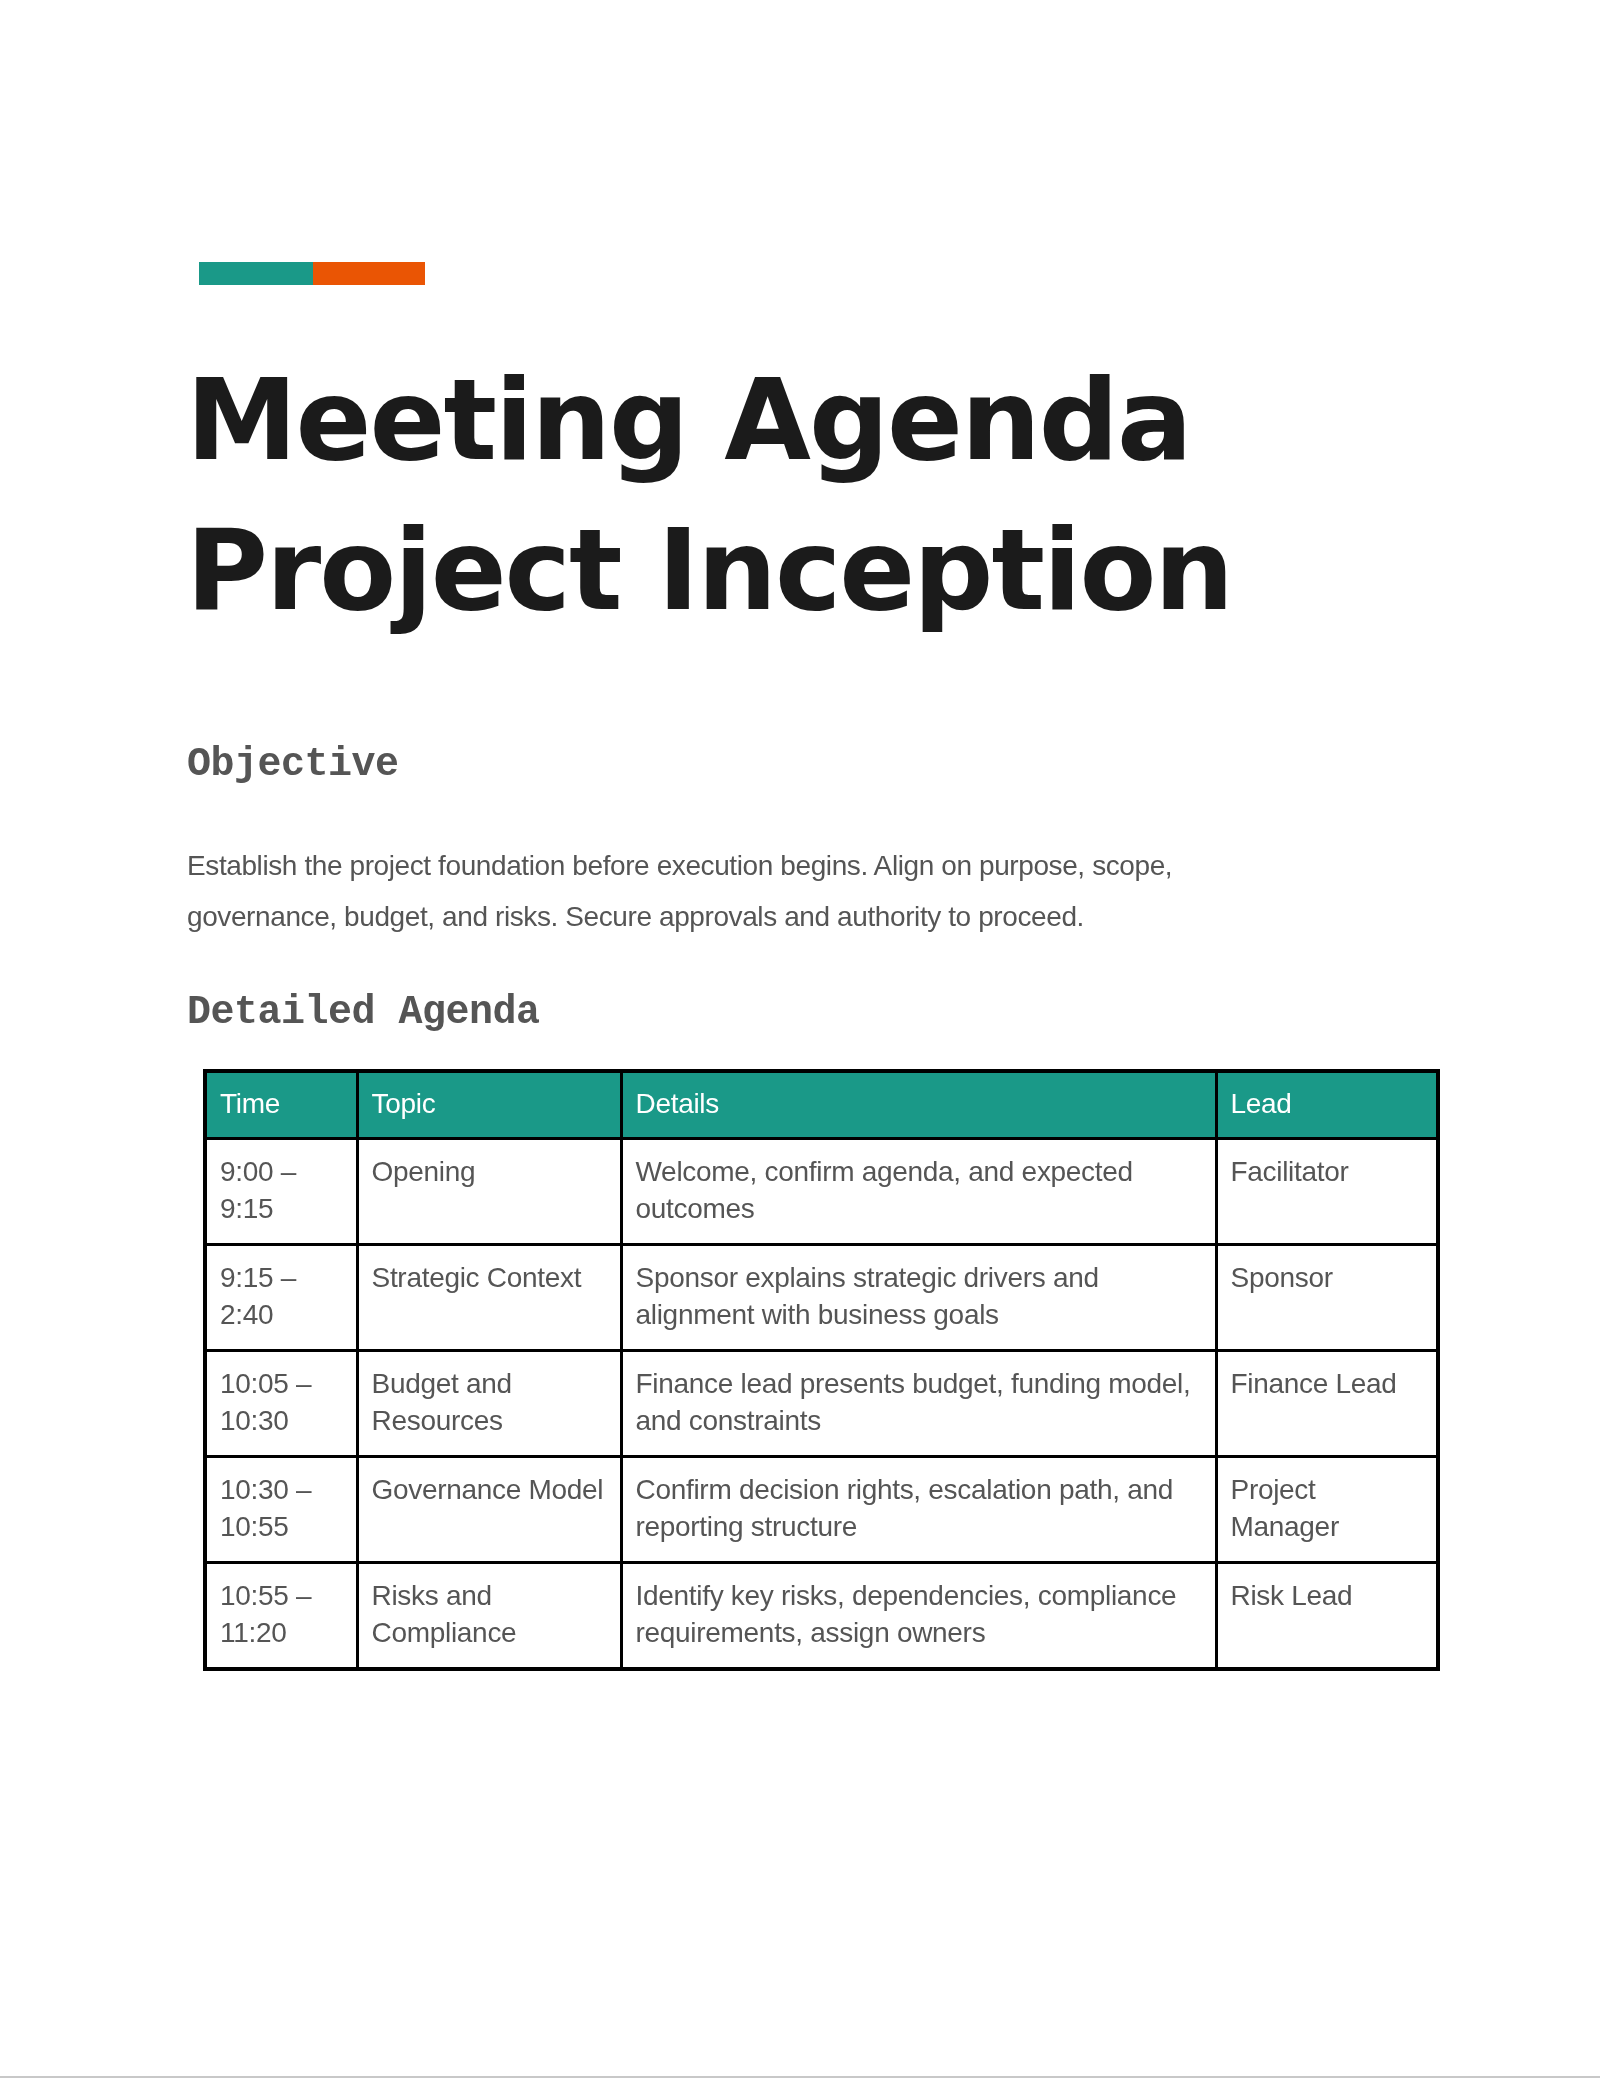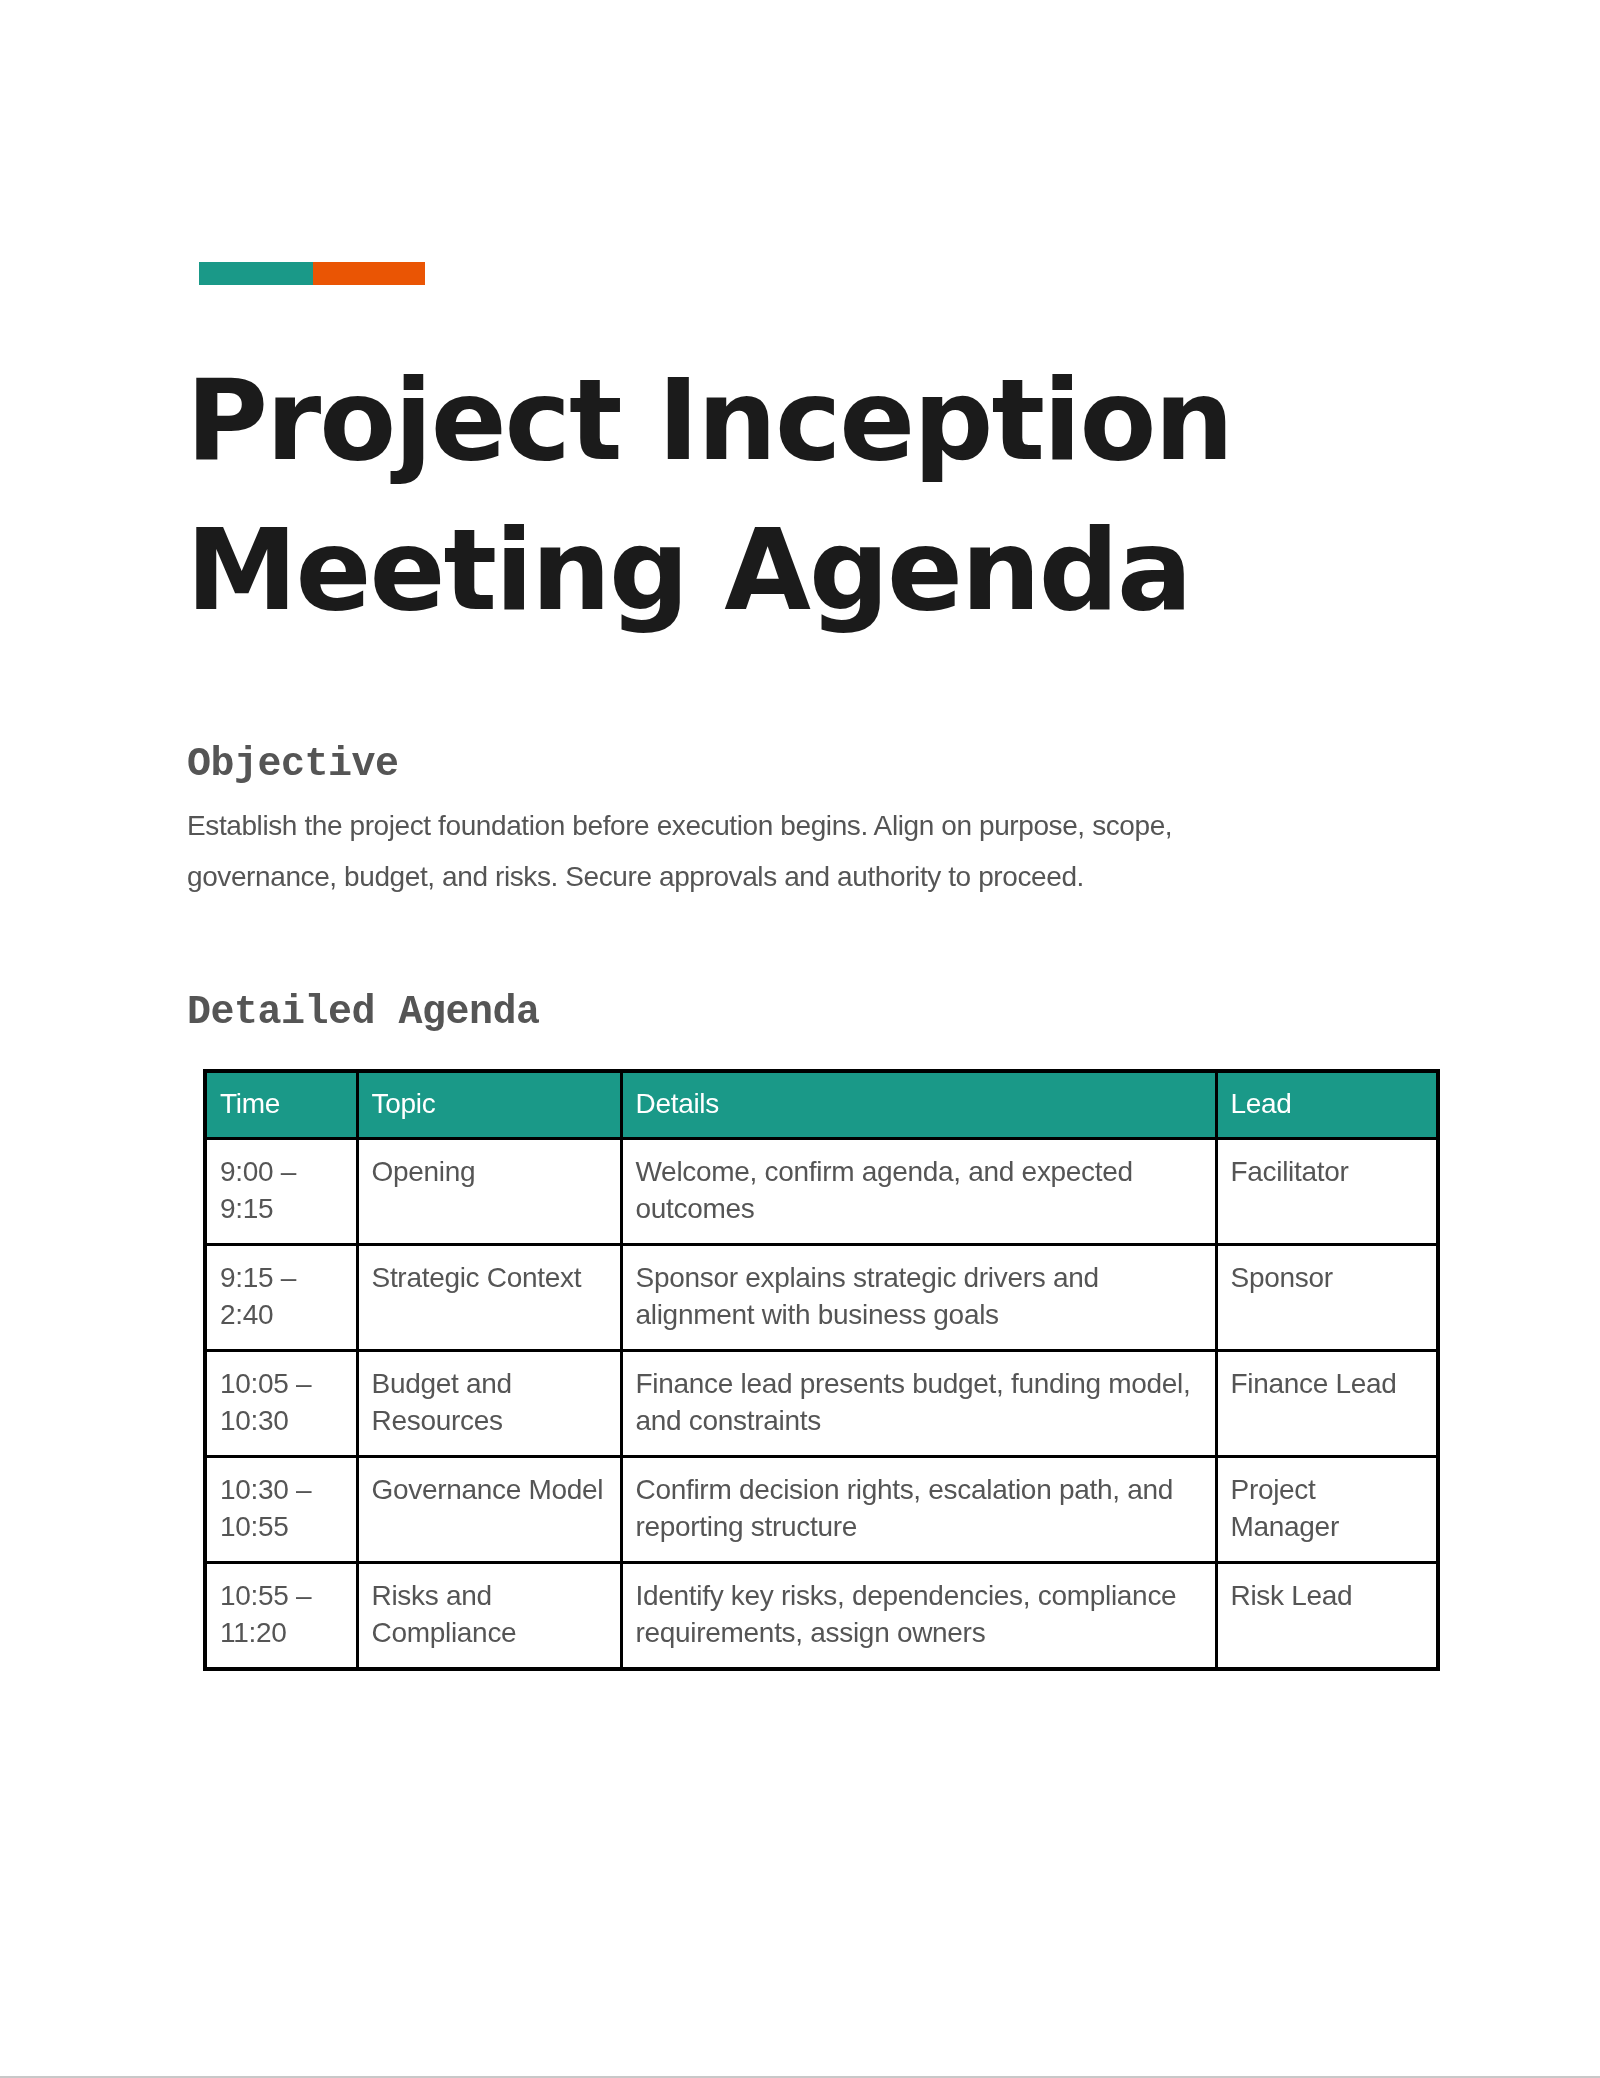--- a/index.html
+++ b/index.html
@@ -54,21 +54,21 @@
     font-size: 40px;
     color: #555555;
     letter-spacing: -0.5px;
   }
   .h2.objective { top: 742px; }
   .h2.agenda { top: 990px; }
 
   .objective-text {
     position: absolute;
     left: 187px;
-    top: 800px;
+    top: 840px;
     width: 1150px;
     margin: 0;
     font-size: 28px;
     line-height: 51px;
     color: #555555;
     letter-spacing: -0.4px;
   }
   .objective-text span { display: block; white-space: nowrap; }
 
   table.agenda {
@@ -107,22 +107,22 @@
 </style>
 </head>
 <body>
 
 <div class="accent-bar">
   <div class="seg-a" style="background:#1a9988"></div>
   <div class="seg-b" style="background:#ea5504"></div>
 </div>
 
 <h1 class="title">
+  <span>Meeting Agenda</span>
   <span>Project Inception</span>
-  <span>Meeting Agenda</span>
 </h1>
 
 <h2 class="h2 objective">Objective</h2>
 
 <p class="objective-text">
   <span>Establish the project foundation before execution begins. Align on purpose, scope,</span>
   <span>governance, budget, and risks. Secure approvals and authority to proceed.</span>
 </p>
 
 <h2 class="h2 agenda">Detailed Agenda</h2>

